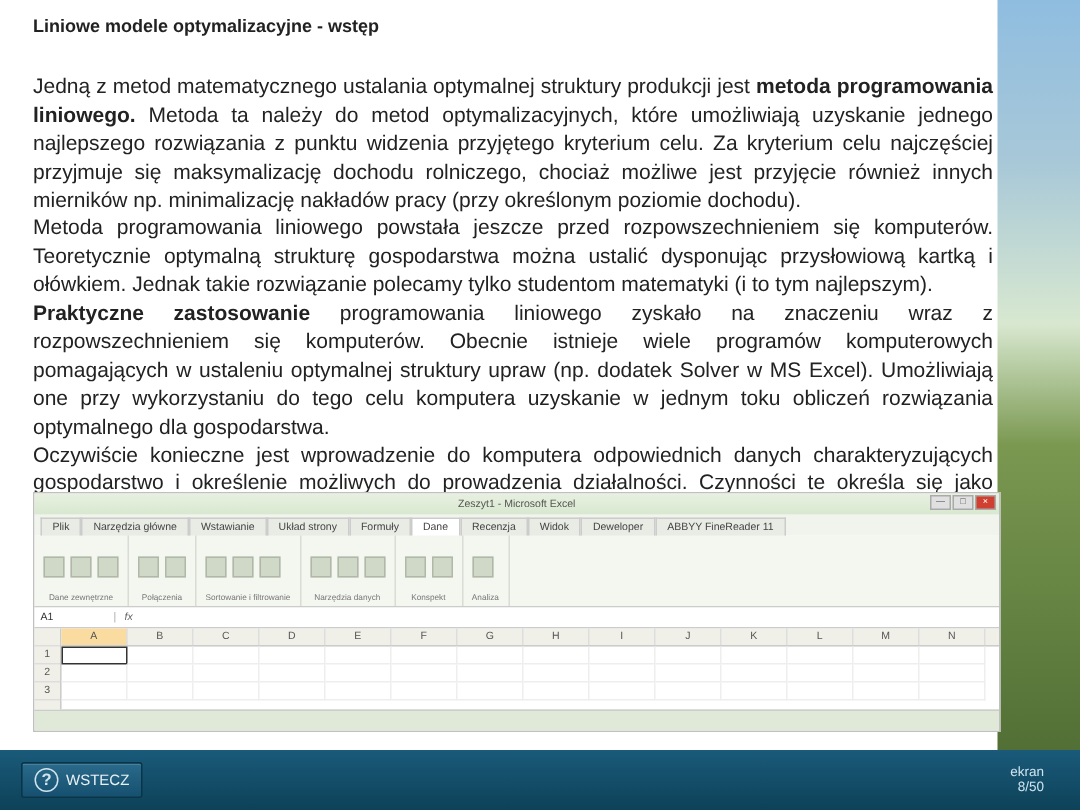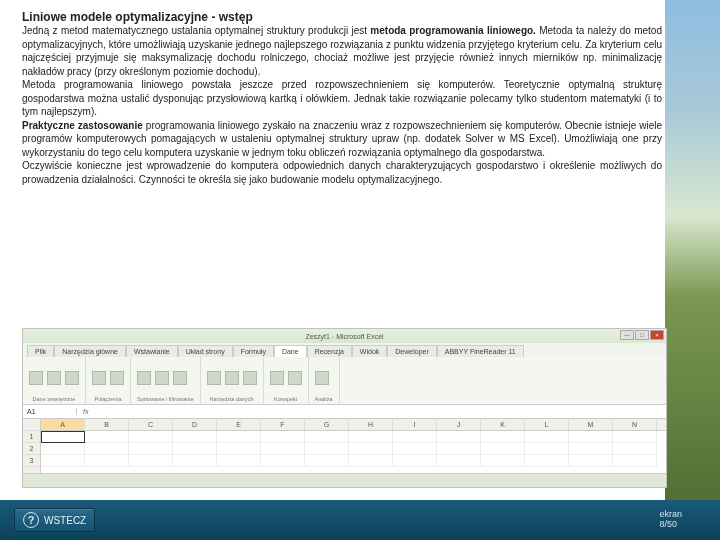--- a/index.html
+++ b/index.html
@@ -1,20 +1,20 @@
 <!DOCTYPE html>
 <html><head>
 <meta charset="utf-8">
 <style>
   * { box-sizing: border-box; margin: 0; padding: 0; }
   body { width: 720px; height: 540px; font-family: Verdana, Arial, sans-serif; position: relative; background: #fff; overflow: hidden; }
   .bg-right { position: absolute; right: 0; top: 0; width: 55px; height: 540px; background: linear-gradient(180deg, #8fbde0 0%, #a8c8d8 20%, #d8e8d0 40%, #7a9850 55%, #4a6830 100%); z-index: 0; }
   .content { position: absolute; left: 22px; top: 10px; width: 640px; z-index: 2; }
-  .title { font-size: 12px; font-weight: bold; color: #222; margin-bottom: 0; }
-  .para { font-size: 10px; color: #222; line-height: 1.35; text-align: justify; margin-bottom: 0px; }
+  .title { font-size: 12px; font-weight: bold; color: #222; margin-bottom: 24px; }
+  .para { font-size: 14px; color: #222; line-height: 1.35; text-align: justify; margin-bottom: 0px; }
   .para b { font-weight: bold; }
   .excel { position: absolute; left: 22px; top: 328px; width: 645px; height: 160px; border: 1px solid #c0c0c0; background: #fff; z-index: 2; }
   .excel-titlebar { height: 14px; background: linear-gradient(#e8f0e0, #d8e8d0); display: flex; align-items: center; justify-content: center; font-size: 7px; color: #555; position: relative; }
   .excel-sysbtns { position: absolute; right: 2px; top: 1px; display: flex; gap: 1px; }
   .sysbtn { width: 14px; height: 10px; background: #e0e0e0; border: 1px solid #aaa; font-size: 6px; display: flex; align-items: center; justify-content: center; }
   .sysbtn.close { background: #d04030; color: #fff; }
   .excel-tabs { height: 14px; background: #f0f4ec; display: flex; align-items: flex-end; font-size: 7px; color: #444; padding-left: 4px; gap: 0; }
   .etab { padding: 2px 7px; background: #e8ece4; border-top: 1px solid #ccc; border-left: 1px solid #ccc; border-right: 1px solid #ccc; }
   .etab.active { background: #fff; }
   .excel-ribbon { height: 48px; background: #f4f6f0; border-bottom: 1px solid #ccc; display: flex; font-size: 6px; color: #555; }
@@ -35,21 +35,21 @@
   .gridrows .grow { height: 12px; display: flex; }
   .gcell { width: 44px; height: 12px; border-right: 1px solid #eee; border-bottom: 1px solid #eee; }
   .gcell.sel { border: 1.5px solid #333; }
   .excel-status { height: 14px; background: #e0e8d8; border-top: 1px solid #ccc; }
   .footer { position: absolute; left: 0; bottom: 0; width: 720px; height: 40px; background: linear-gradient(180deg, #1a5a7a 0%, #0d4258 100%); display: flex; align-items: center; padding: 0 14px; gap: 8px; z-index: 3; }
   .fbtn { display: flex; align-items: center; background: linear-gradient(#2a6a8a, #165070); border: 1px solid #0a3548; border-radius: 2px; padding: 3px 8px; color: #e8f0f4; font-size: 10px; cursor: pointer; box-shadow: inset 0 1px 0 rgba(255,255,255,0.15); }
   .fbtn .arrow { width: 18px; height: 14px; display: flex; align-items: center; justify-content: center; margin-right: 4px; }
   .fbtn.dalej .arrow { margin-left: 4px; margin-right: 0; }
   .qmark { width: 16px; height: 16px; border: 1.5px solid #cfe4ee; border-radius: 50%; display: flex; align-items: center; justify-content: center; font-size: 11px; font-weight: bold; color: #cfe4ee; margin-right: 5px; }
   .spacer { flex: 1; }
-  .pageind { color: #cfe4ee; font-size: 9px; text-align: left; line-height: 1.1; margin: 0 24px; }
+  .pageind { color: #cfe4ee; font-size: 9px; text-align: right; line-height: 1.1; margin: 0 10px; }
   svg.tri { width: 12px; height: 12px; }
 </style>
 </head>
 <body>
 
 <div class="bg-right"></div>
 
 <div class="content">
   <div class="title">Liniowe modele optymalizacyjne - wstęp</div>
   <p class="para">

